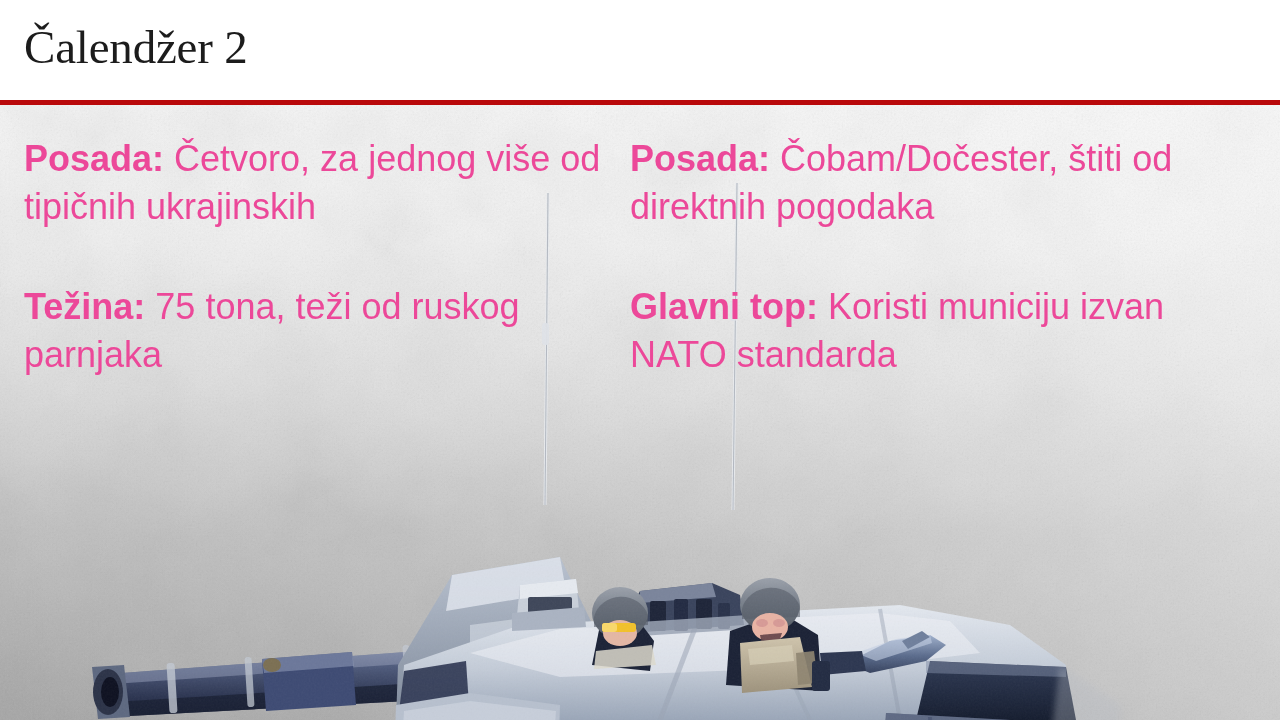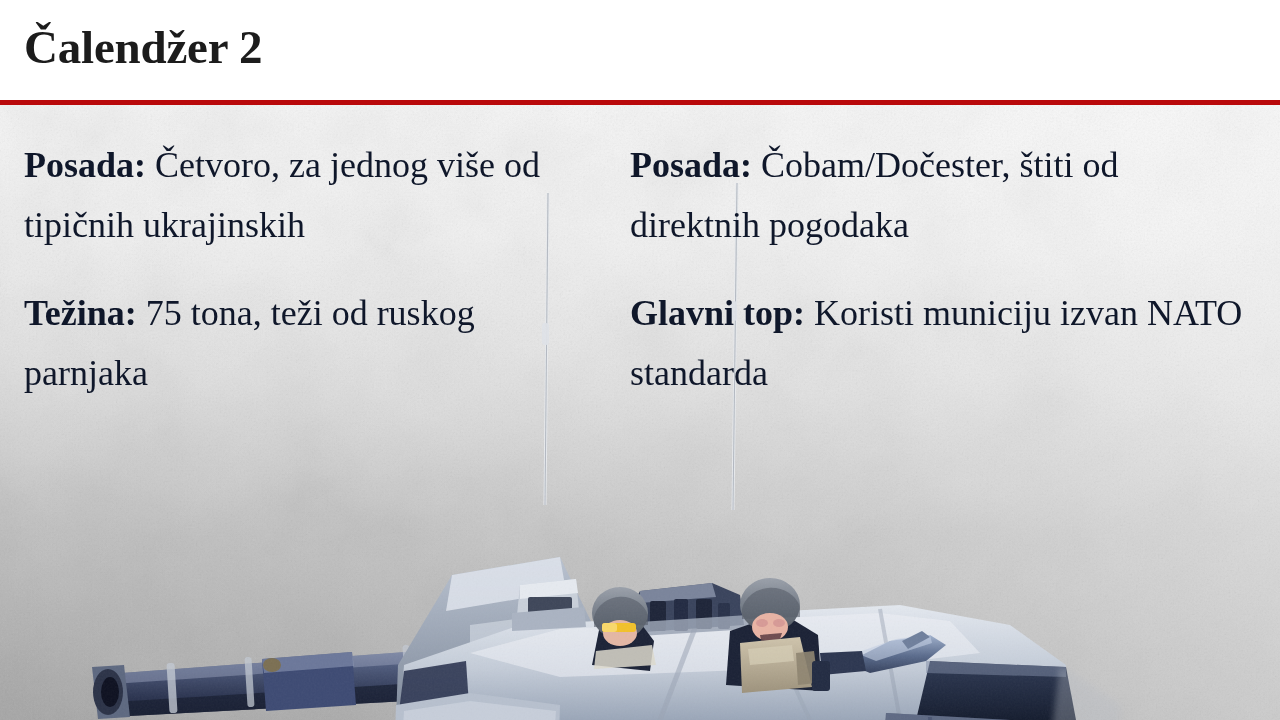--- a/index.html
+++ b/index.html
@@ -23,21 +23,21 @@
     width: 1280px;
     height: 100px;
     background: #ffffff;
     z-index: 40;
   }
   #title {
     position: absolute;
     left: 24px;
     top: 18px;
     font-family: "Liberation Serif", serif;
-    font-weight: bold;
+    font-weight: normal;
     font-size: 47px;
     line-height: 58px;
     letter-spacing: -0.2px;
     color: #1c1c1c;
     white-space: nowrap;
   }
   #red-rule {
     position: absolute;
     left: 0;
     top: 100px;
@@ -64,24 +64,24 @@
     position: absolute;
     left: 0;
     top: 105px;
     width: 1280px;
     height: 615px;
     z-index: 30;
     pointer-events: none;
   }
   .fact {
     position: absolute;
-    font-family: Liberation Serif, serif;
+    font-family: Liberation Sans, sans-serif;
     font-size: 36px;
-    line-height: 60px;
-    color: #0f172a;
+    line-height: 48px;
+    color: #ec4899;
     pointer-events: auto;
   }
   .fact .lbl {
     font-weight: bold;
   }
   .fact .val {
     font-weight: normal;
   }
   .col-l { left: 24px;  width: 580px; }
   .col-r { left: 630px; width: 620px; }

